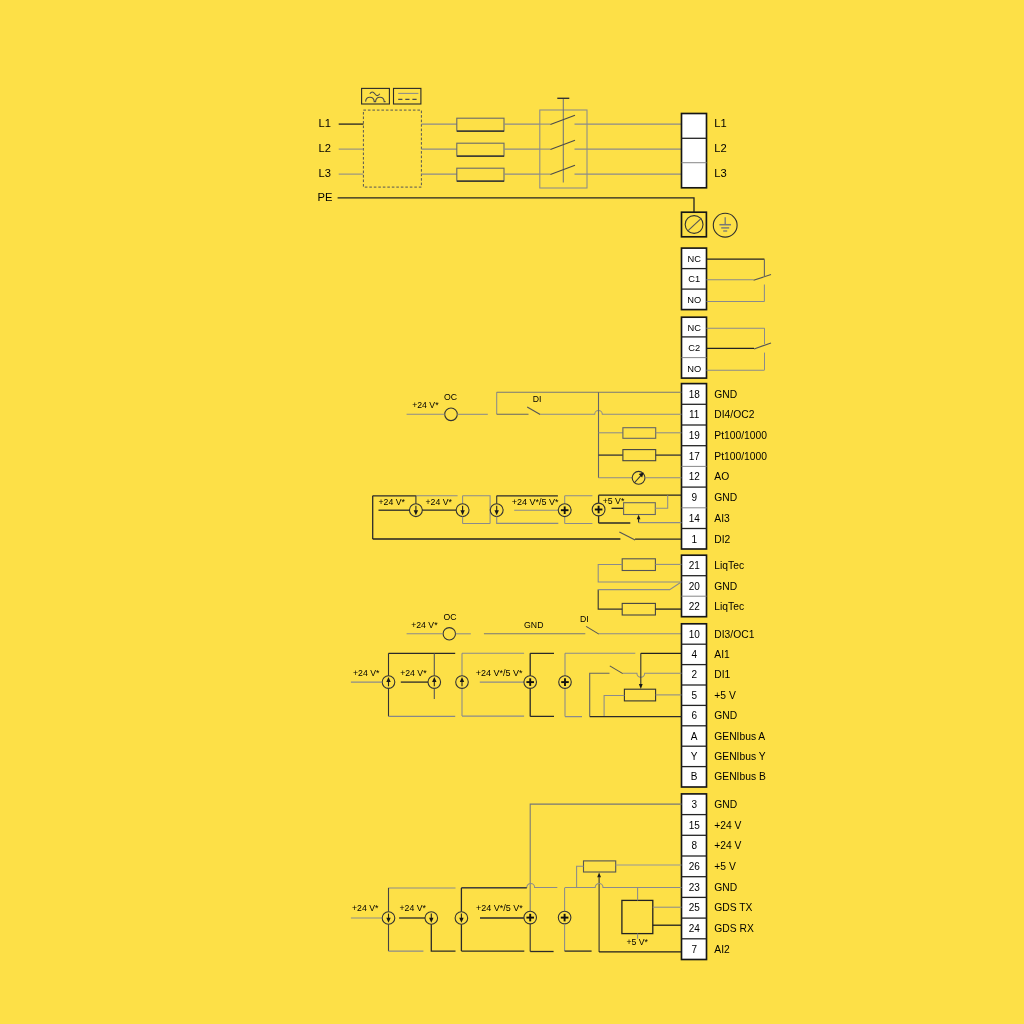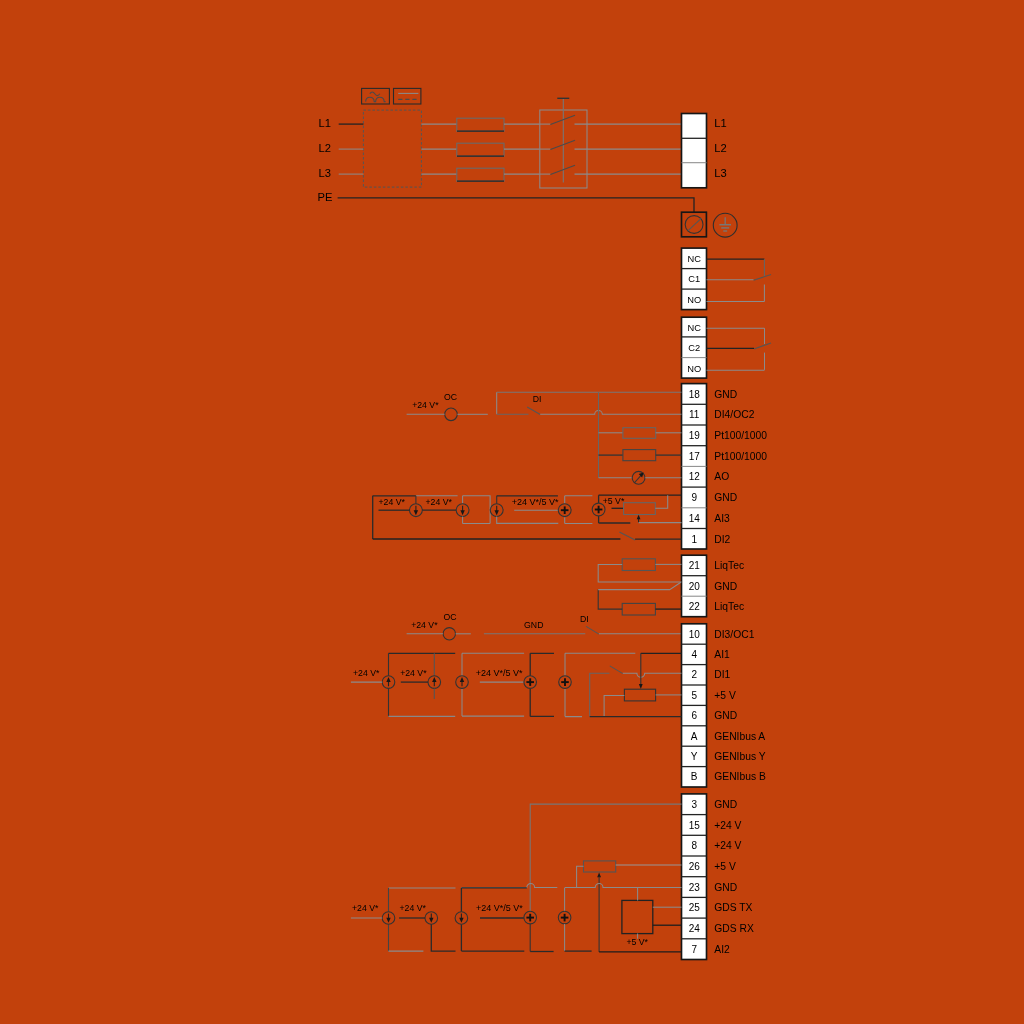--- a/index.html
+++ b/index.html
@@ -1,16 +1,16 @@
 <!DOCTYPE html>
 <html><head>
 <meta charset="utf-8">
 <style>
 html,body{margin:0;padding:0;background:#fff;}
-#page{width:1024px;height:1024px;position:relative;background:#c2410c;overflow:hidden;}
+#page{width:1024px;height:1024px;position:relative;background:#fde047;overflow:hidden;}
 text{font-family:"Liberation Sans",sans-serif;fill:#000;}
 .t10{font-size:10.3px;}
 .t11{font-size:11.2px;}
 .tn{font-size:9.3px;text-anchor:middle;}
 .t9{font-size:8.7px;}
 .num{font-size:10px;text-anchor:middle;}
 line,path,rect,circle{fill:none;}
 .k{stroke:#232323;stroke-width:1.3;}
 .b{stroke:#161616;stroke-width:1.65;}
 .d{stroke:#4a4a4a;stroke-width:1.1;}

